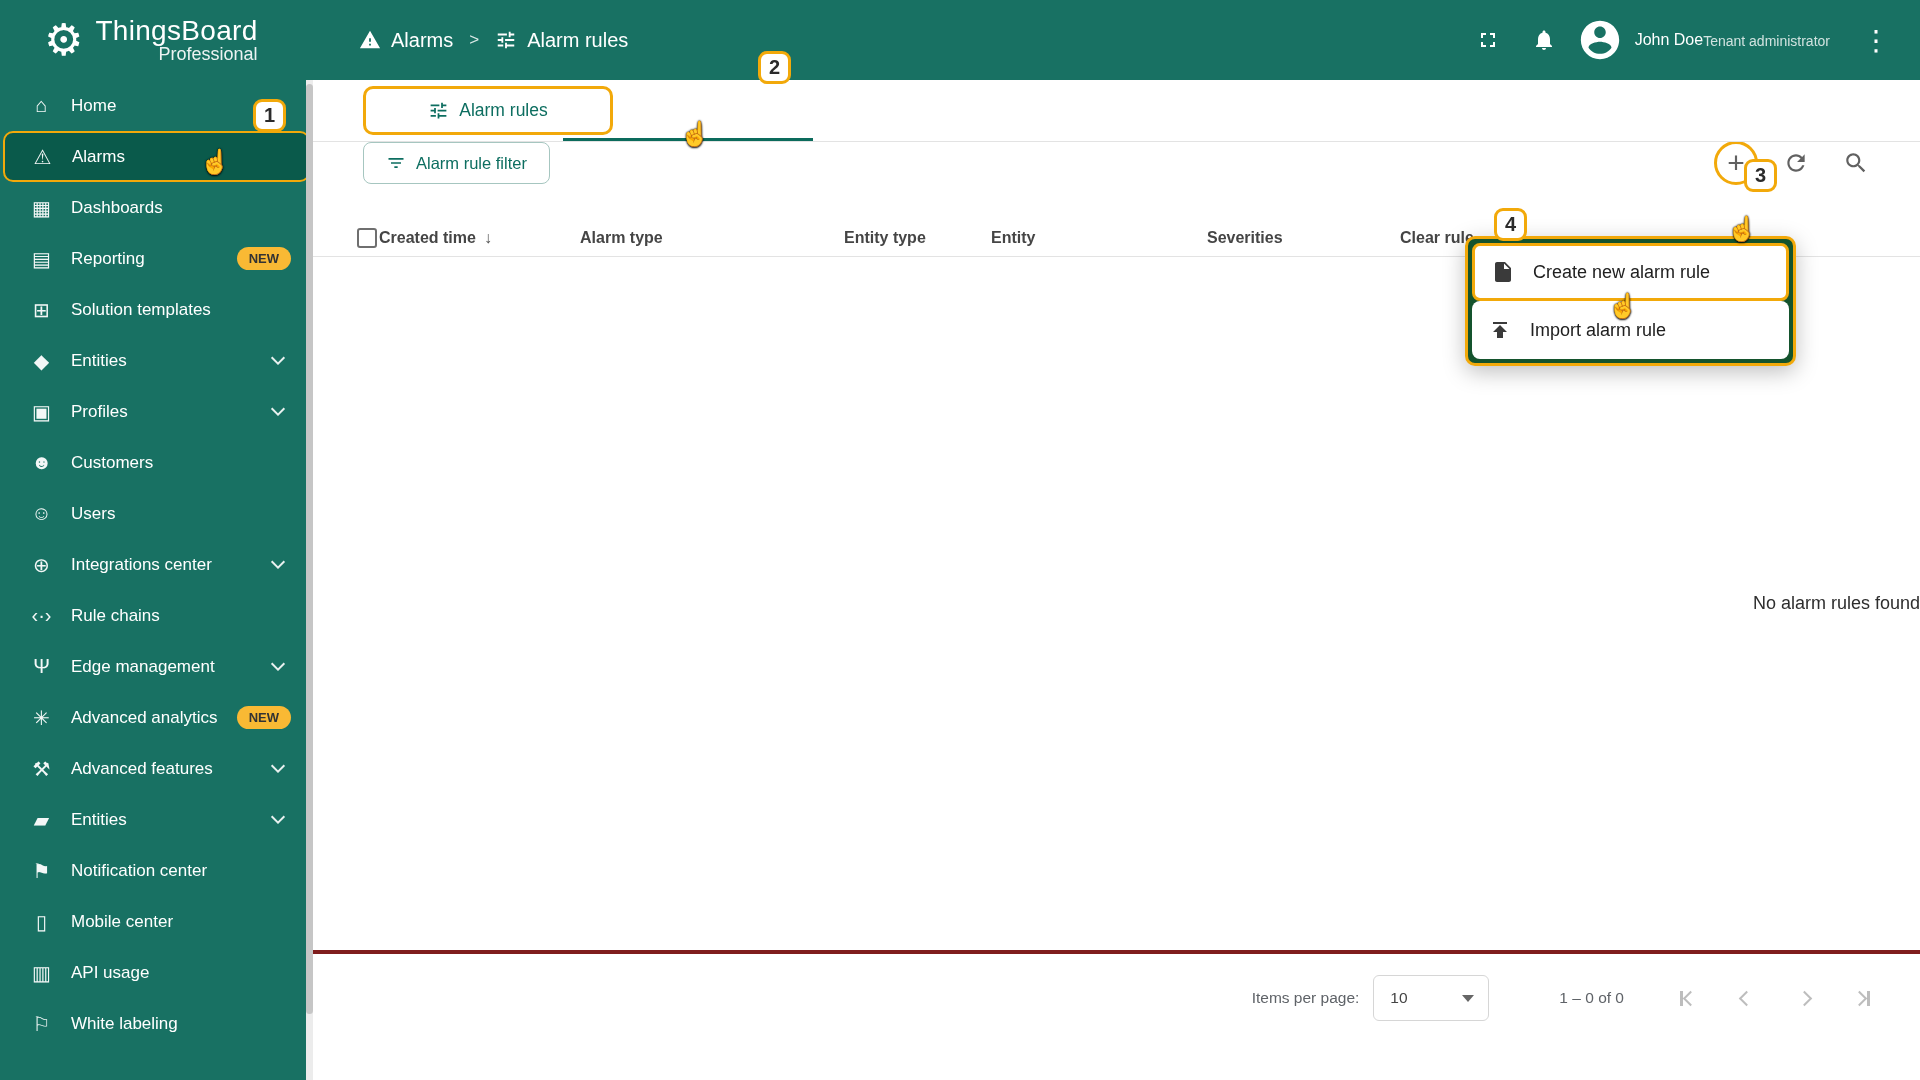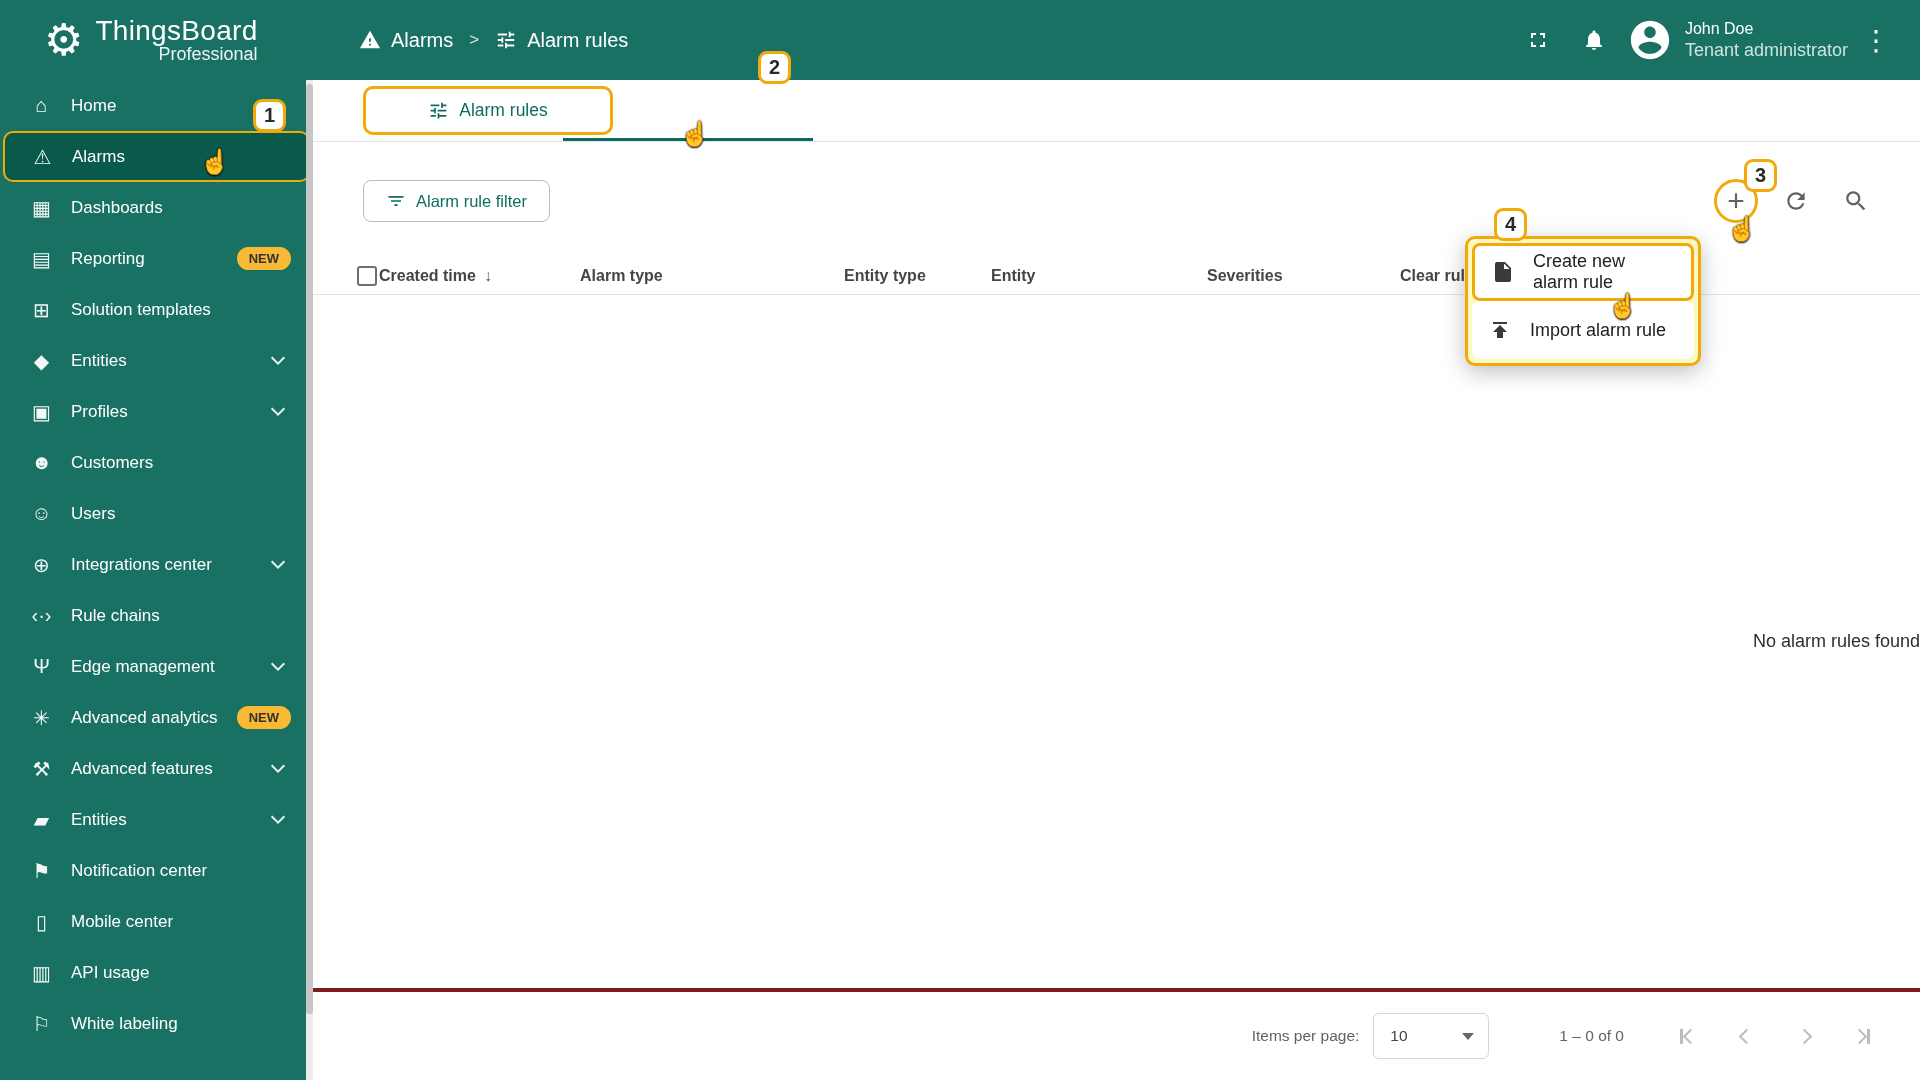--- a/index.html
+++ b/index.html
@@ -12,23 +12,23 @@
   .logo-gear{font-size:44px;line-height:1}
   .logo-text{display:flex;flex-direction:column;align-items:flex-end}
   .logo-name{font-size:28px;font-weight:500;letter-spacing:.3px}
   .logo-sub{font-size:18px;opacity:.92;margin-top:-3px}
   .breadcrumb{display:flex;align-items:center;gap:16px;margin-left:46px;font-size:20px}
   .bc-item{display:flex;align-items:center;gap:10px;cursor:pointer}
   .bc-sep{font-size:17px;opacity:.85}
   .header-right{margin-left:auto;display:flex;align-items:center;gap:6px;padding-right:26px}
   .hicon-btn{width:50px;height:50px;display:flex;align-items:center;justify-content:center;cursor:pointer}
   .hicon-btn svg{fill:#fff}
-  .user-block{display:flex;flex-direction:column;margin:0 4px 0 4px}
+  .user-block{display:flex;flex-direction:row;margin:0 22px 0 4px}
   .user-name{font-size:16px}
-  .user-role{font-size:18px;opacity:.8;margin-top:2px}
+  .user-role{font-size:14px;opacity:.8;margin-top:2px}
   .kebab{font-size:28px;width:36px;height:48px;display:flex;align-items:center;justify-content:center;cursor:pointer}
 
   
   .sidebar{position:absolute;top:80px;left:0;width:313px;height:1000px;background:#187163;z-index:15;overflow:hidden}
   .nav-item{height:51px;display:flex;align-items:center;gap:16px;padding:0 22px 0 28px;color:#fff;font-size:17px;cursor:pointer}
   .nav-icon{width:27px;font-size:20px;text-align:center;flex:none;opacity:.95}
   .nav-label{flex:1;white-space:nowrap}
   .nav-item.active{background:#0a5a4b;border:2px solid #f2a90a;border-radius:10px;margin:0 3px;padding-left:24px}
   .chev{width:10px;height:10px;border-right:2px solid rgba(255,255,255,.9);border-bottom:2px solid rgba(255,255,255,.9);transform:rotate(45deg);margin:-5px 8px 0 0;flex:none}
   .new-badge{background:#f9b934;color:#333;font-size:13px;font-weight:bold;padding:4px 12px;border-radius:14px;flex:none}
@@ -37,21 +37,21 @@
 
   
   .content{position:absolute;left:313px;top:80px;width:1607px;height:1000px;background:#fff}
   .tabs-row{height:62px;display:flex;align-items:center;border-bottom:1px solid #e3e3e3;padding-left:50px;position:relative}
   .tab{display:flex;align-items:center;gap:10px;justify-content:center;height:100%;font-size:17.5px;font-weight:500;color:#5f6368;cursor:pointer}
   .tab svg{fill:currentColor}
   .tab.inactive{width:200px}
   .tab.active{width:250px;height:49px;color:#0d6e60;border:3px solid #f2a90a;border-radius:10px}
   .tab-underline{position:absolute;left:250px;bottom:0;width:250px;height:3px;background:#0c6b5c}
 
-  .toolbar{margin-top:38px;height:42px;display:flex;align-items:center;justify-content:space-between;padding:0 42px 0 50px}
+  .toolbar{height:42px;display:flex;align-items:center;justify-content:space-between;padding:0 42px 0 50px}
   .filter-btn{height:42px;padding:0 22px;border:1px solid #a6c6c0;border-radius:8px;color:#0d6e60;font-size:16.5px;font-weight:500;display:flex;gap:10px;align-items:center;background:#fff;cursor:pointer}
   .filter-btn svg{fill:#0d6e60}
   .tool-icons{display:flex;align-items:center;gap:16px}
   .icon-btn{width:44px;height:44px;display:flex;align-items:center;justify-content:center;color:#616161;cursor:pointer}
   .icon-btn svg{fill:#616161}
   .icon-btn.gold-ring{border:3px solid #f2a90a;border-radius:50%}
   .plus-glyph{font-size:30px;line-height:1;color:#616161}
 
   .thead{margin-top:35px;height:38px;display:flex;align-items:center;border-bottom:1px solid #e3e3e3;color:#454545;font-size:16px;font-weight:bold}
   .cell-cb{width:66px;padding-left:44px}
@@ -72,21 +72,21 @@
   .dd-arrow{width:0;height:0;border-left:6px solid transparent;border-right:6px solid transparent;border-top:7px solid #666}
   .pg-range{margin-left:70px}
   .pg-nav{display:flex;align-items:center;gap:30px;margin-left:50px;color:rgba(0,0,0,.26)}
   .pg-btn{width:28px;height:28px;display:flex;align-items:center;justify-content:center;gap:2px;cursor:pointer}
   .pchev{width:11px;height:11px;border-left:2.5px solid rgba(0,0,0,.26);border-bottom:2.5px solid rgba(0,0,0,.26);flex:none}
   .pchev.left{transform:rotate(45deg)}
   .pchev.right{transform:rotate(225deg)}
   .pbar{width:2.5px;height:15px;background:rgba(0,0,0,.26);flex:none}
 
   
-  .menu{position:absolute;left:1465px;top:236px;width:236px;background:#fef9c3;border:3px solid #f2a90a;border-radius:10px;box-shadow:0 6px 22px rgba(0,0,0,.25);z-index:40;padding:4px}
+  .menu{position:absolute;left:1465px;top:236px;width:331px;background:#14532d;border:3px solid #f2a90a;border-radius:10px;box-shadow:0 6px 22px rgba(0,0,0,.25);z-index:40;padding:4px}
   .menu-item{height:58px;display:flex;align-items:center;gap:18px;padding:0 16px;font-size:18px;color:#212121;border-radius:8px;cursor:pointer;background:#fff}
   .menu-item svg{fill:#3a3a3a;flex:none}
   .menu-item.annotated{border:3px solid #f2a90a}
 
   
   .ann{position:absolute;width:33px;height:33px;background:#fff;border:3px solid #f2a90a;border-radius:9px;display:flex;align-items:center;justify-content:center;font-size:20px;font-weight:bold;color:#2b2b2b;z-index:50}
   .ann1{left:253px;top:99px}
   .ann2{left:758px;top:51px}
   .ann3{left:1744px;top:159px}
   .ann4{left:1494px;top:208px}

